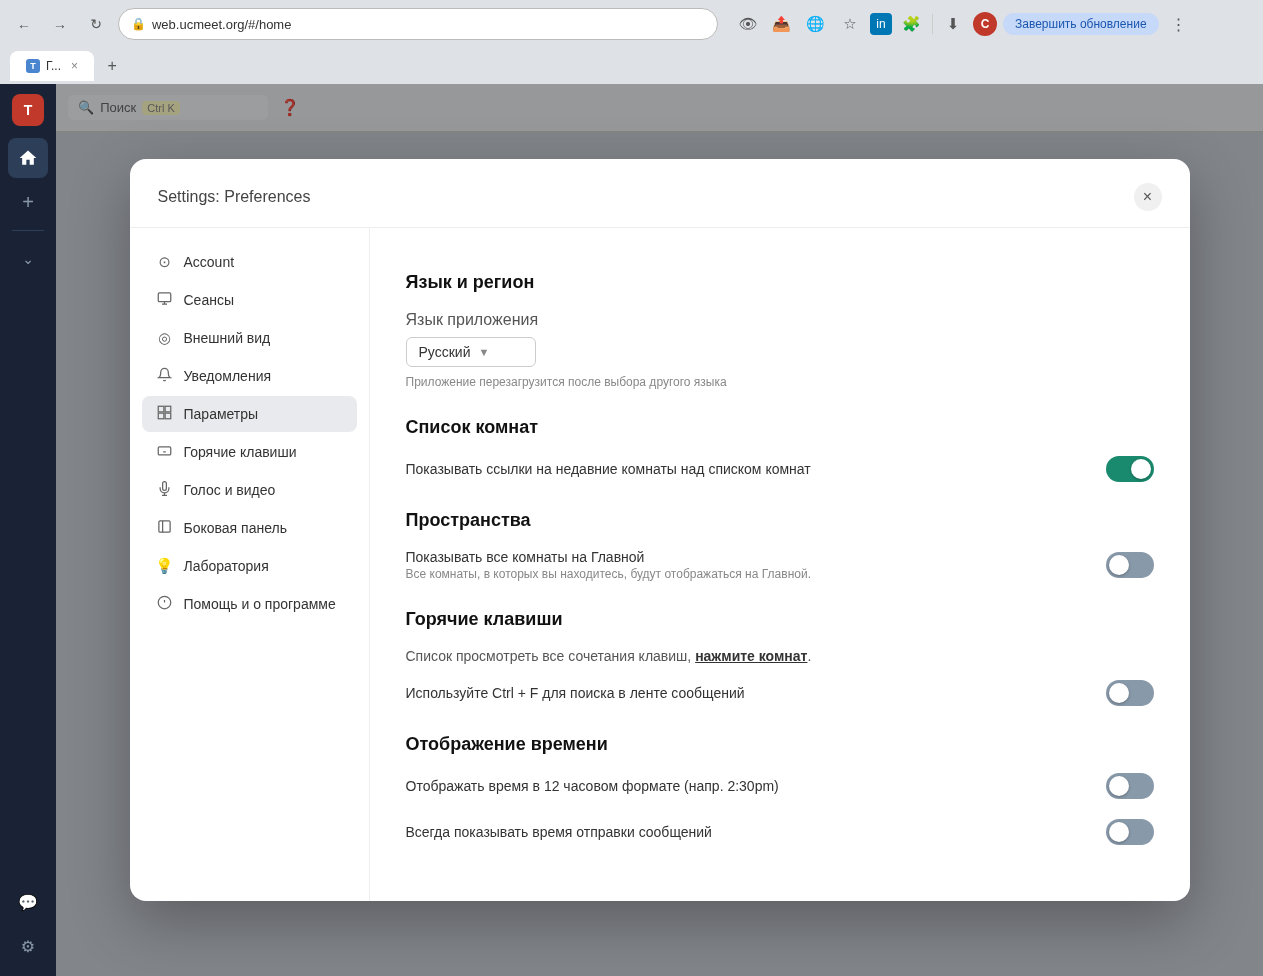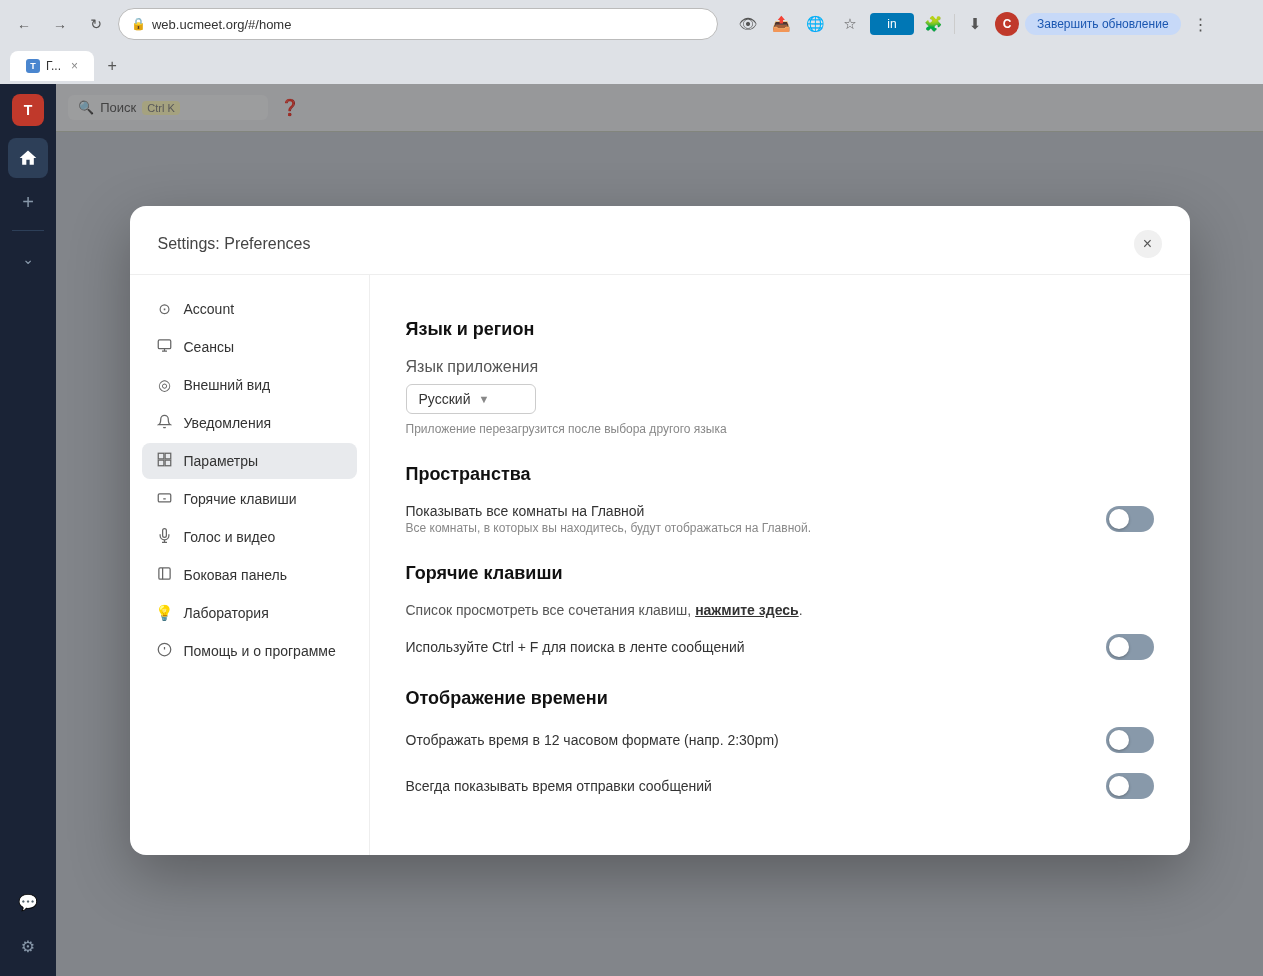--- a/index.html
+++ b/index.html
@@ -328,21 +328,21 @@
     <button class="browser-nav-btn">↻</button>
     <div class="browser-address-bar">
       <span style="color:#555;font-size:12px;">🔒</span>
       <span class="browser-address-text">web.ucmeet.org/#/home</span>
     </div>
     <div class="browser-right-icons">
       <button class="browser-icon-btn" style="font-size:15px;">👁</button>
       <button class="browser-icon-btn" style="font-size:15px;">📤</button>
       <button class="browser-icon-btn" style="font-size:15px;">🌐</button>
       <button class="browser-icon-btn" style="font-size:15px;">☆</button>
-      <button class="browser-icon-btn" style="font-size:12px;background:#0077b5;color:#fff;border-radius:4px;width:44px;height:22px;">in</button>
+      <button class="browser-icon-btn" style="font-size:12px;background:#0077b5;color:#fff;border-radius:4px;width:22px;height:22px;">in</button>
       <button class="browser-icon-btn" style="font-size:15px;">🧩</button>
       <div style="width:1px;height:20px;background:#ccc;"></div>
       <button class="browser-icon-btn" style="font-size:15px;">⬇</button>
       <button class="browser-icon-btn" style="background:#c0392b;color:white;font-size:12px;font-weight:bold;border-radius:50%;width:24px;height:24px;">C</button>
       <button class="update-btn">Завершить обновление</button>
       <button class="browser-icon-btn" style="font-size:16px;">⋮</button>
     </div>
   </div>
   <div class="browser-tab-bar">
     <div class="browser-tab">
@@ -481,40 +481,51 @@
             <div class="section-block">
               <div class="section-title">Язык и регион</div>
               <div class="setting-label">Язык приложения</div>
               <div class="language-select">
                 <span>Русский</span>
                 <span class="language-select-arrow">▼</span>
               </div>
               <div class="setting-note">Приложение перезагрузится после выбора другого языка</div>
             </div>
 
+            <div class="section-block">
+              <div class="section-title">Список комнат</div>
+              <div class="setting-row">
+                <div class="setting-row-text">Показывать ссылки на недавние комнаты над списком комнат</div>
+                <label class="toggle">
+                  <div class="toggle-track on">
+                    <div class="toggle-thumb"></div>
+                  </div>
+                </label>
+              </div>
+            </div>
 
             <div class="section-block">
               <div class="section-title">Пространства</div>
               <div class="setting-row">
                 <div>
                   <div class="setting-row-text">Показывать все комнаты на Главной</div>
                   <div class="setting-row-subtext">Все комнаты, в которых вы находитесь, будут отображаться на Главной.</div>
                 </div>
                 <label class="toggle">
                   <div class="toggle-track off-dark">
                     <div class="toggle-thumb"></div>
                   </div>
                 </label>
               </div>
             </div>
 
             <div class="section-block">
               <div class="section-title">Горячие клавиши</div>
               <div class="hotkeys-link-text">
-                <span>Список просмотреть все сочетания клавиш, </span><a class="hotkeys-link" href="#">нажмите здесь</a><span>.</span>
+                <span>Список просмотреть все сочетания клавиш, </span><a class="hotkeys-link" href="#">нажмите комнат</a><span>.</span>
               </div>
               <div style="height:16px;"></div>
               <div class="setting-row">
                 <div class="setting-row-text">Используйте Ctrl + F для поиска в ленте сообщений</div>
                 <label class="toggle">
                   <div class="toggle-track off-dark">
                     <div class="toggle-thumb"></div>
                   </div>
                 </label>
               </div>

